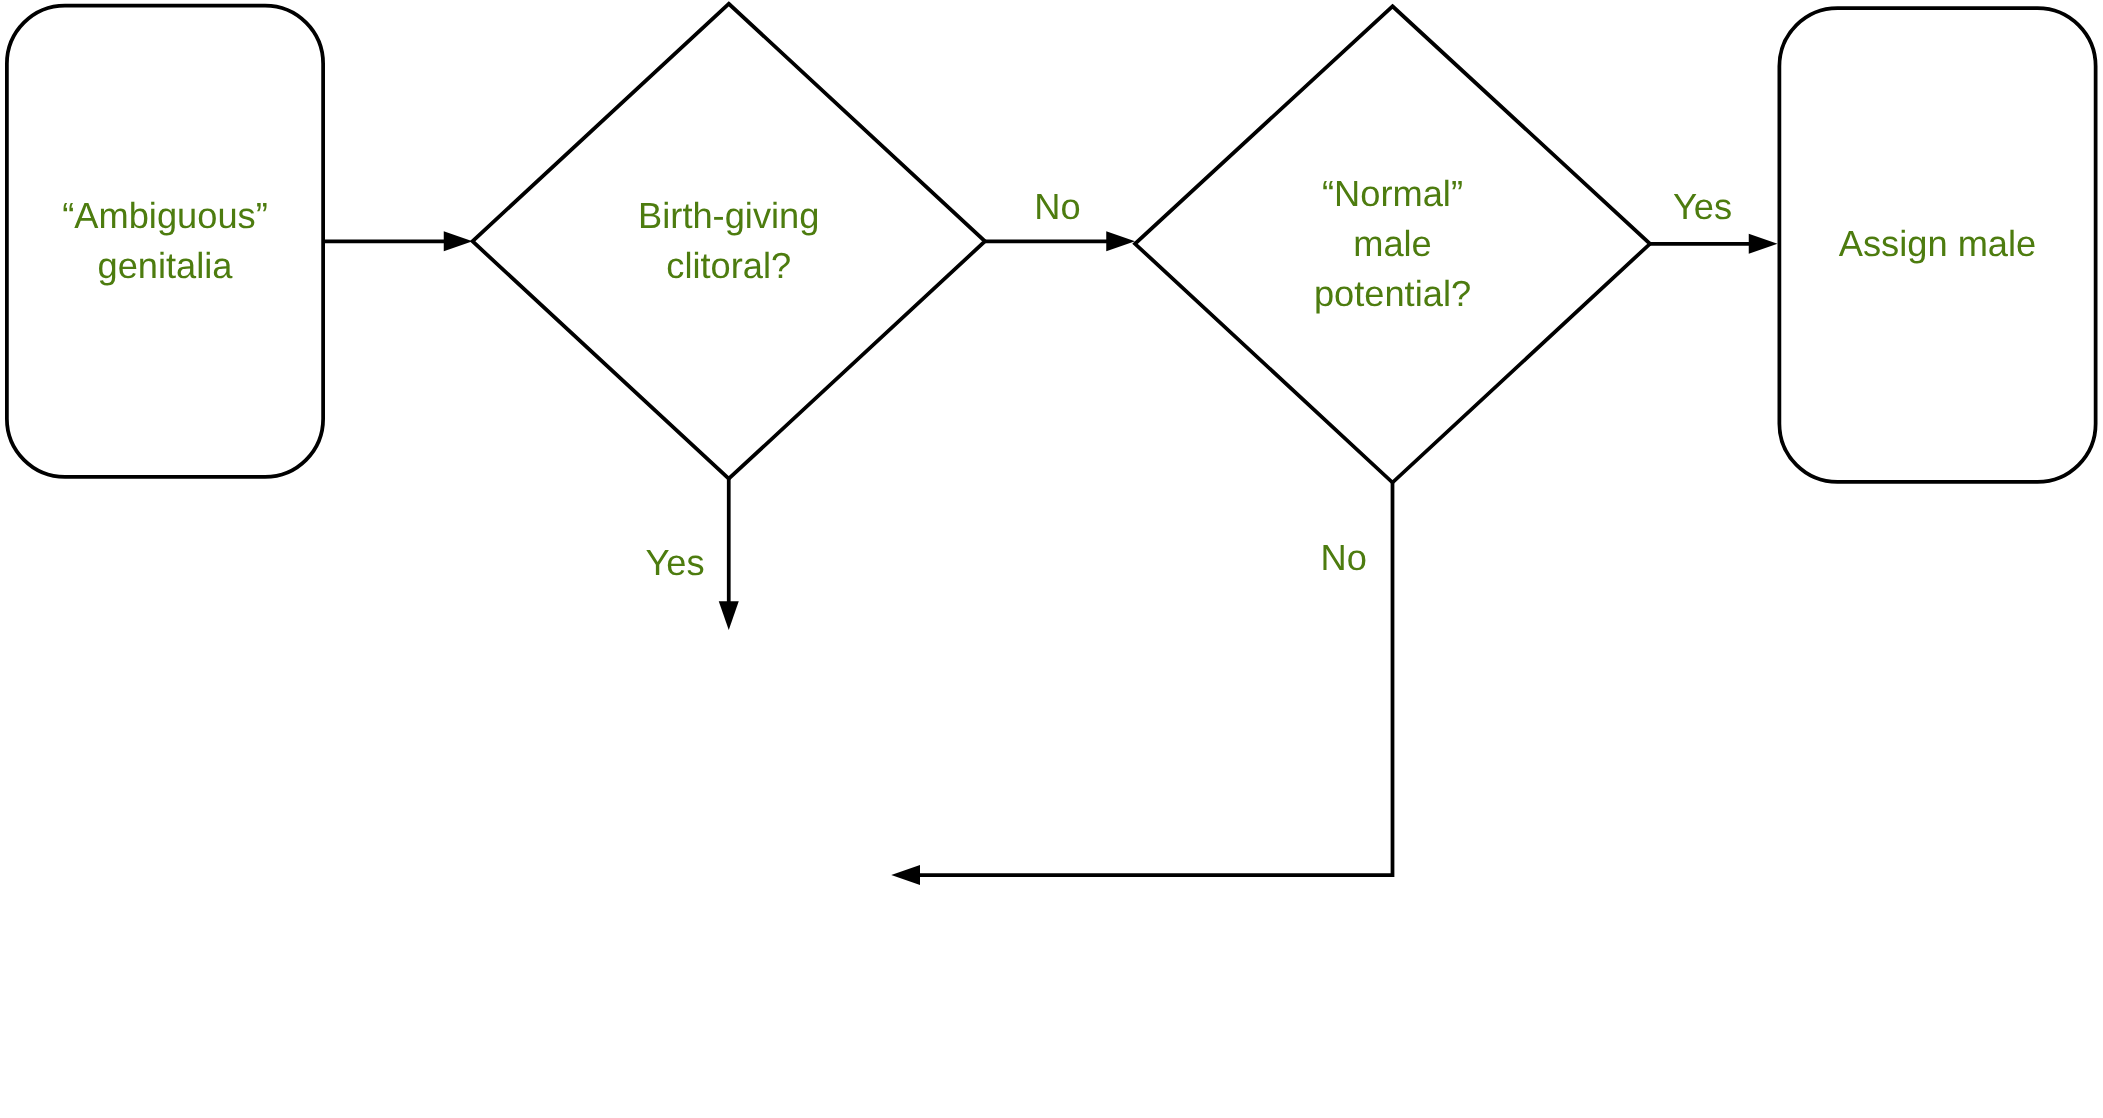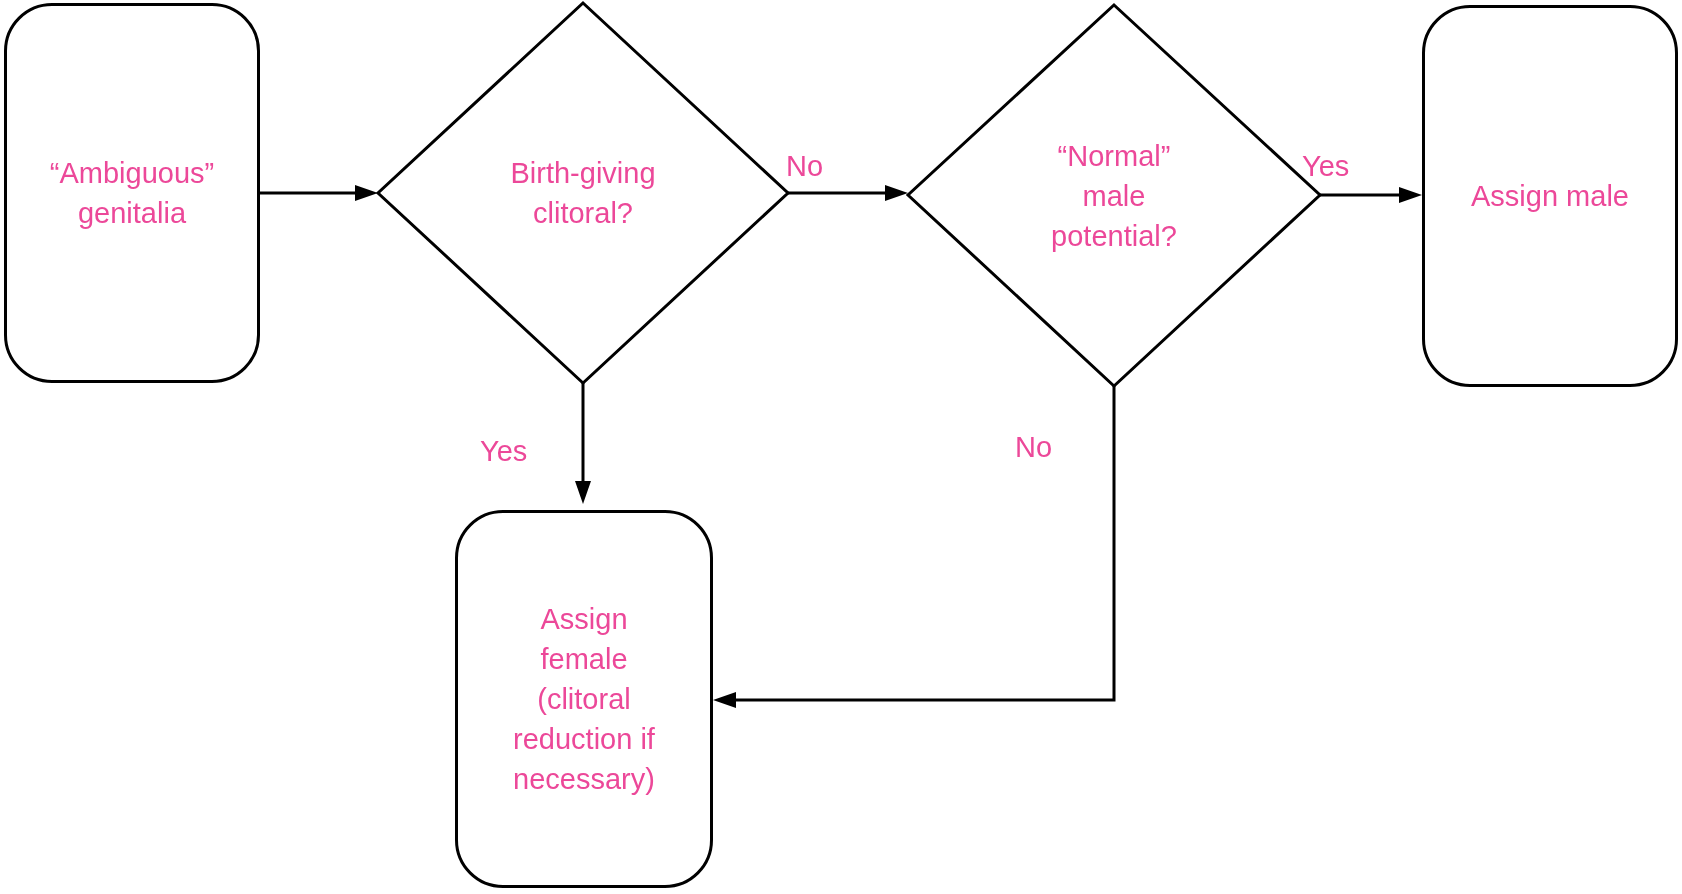--- a/index.html
+++ b/index.html
@@ -8,21 +8,21 @@
     background: #ffffff;
   }
   #canvas {
     position: relative;
     width: 1682px;
     height: 894px;
     background: #ffffff;
     font-family: "Liberation Sans", sans-serif;
     font-size: 29px;
     line-height: 40px;
-    color: #ec4899;
+    color: #4d7c0f;
     overflow: hidden;
   }
   #wires {
     position: absolute;
     left: 0;
     top: 0;
   }
   .node {
     position: absolute;
     box-sizing: border-box;
@@ -40,21 +40,21 @@
     align-items: center;
     justify-content: center;
     text-align: center;
   }
   .label-text {
     white-space: pre-line;
   }
   .edge-label {
     position: absolute;
     width: 120px;
-    text-align: left;
+    text-align: center;
   }
   .shape {
     fill: #ffffff;
     stroke: #000000;
     stroke-width: 3;
   }
   .wire {
     fill: none;
     stroke: #000000;
     stroke-width: 3;
@@ -92,27 +92,20 @@
 
   <div class="node" style="left:4px; top:3px; width:256px; height:380px;">
     <span class="label-text">“Ambiguous”
 genitalia</span>
   </div>
 
   <div class="node" style="left:1422px; top:5px; width:256px; height:382px;">
     <span class="label-text">Assign male</span>
   </div>
 
-  <div class="node" style="left:455px; top:510px; width:258px; height:378px;">
-    <span class="label-text">Assign
-female
-(clitoral
-reduction if
-necessary)</span>
-  </div>
 
   <div class="diamond-label" style="left:443px; top:113px; width:280px; height:160px;">
     <span class="label-text">Birth-giving
 clitoral?</span>
   </div>
 
   <div class="diamond-label" style="left:974px; top:76px; width:280px; height:240px;">
     <span class="label-text">“Normal”
 male
 potential?</span>

